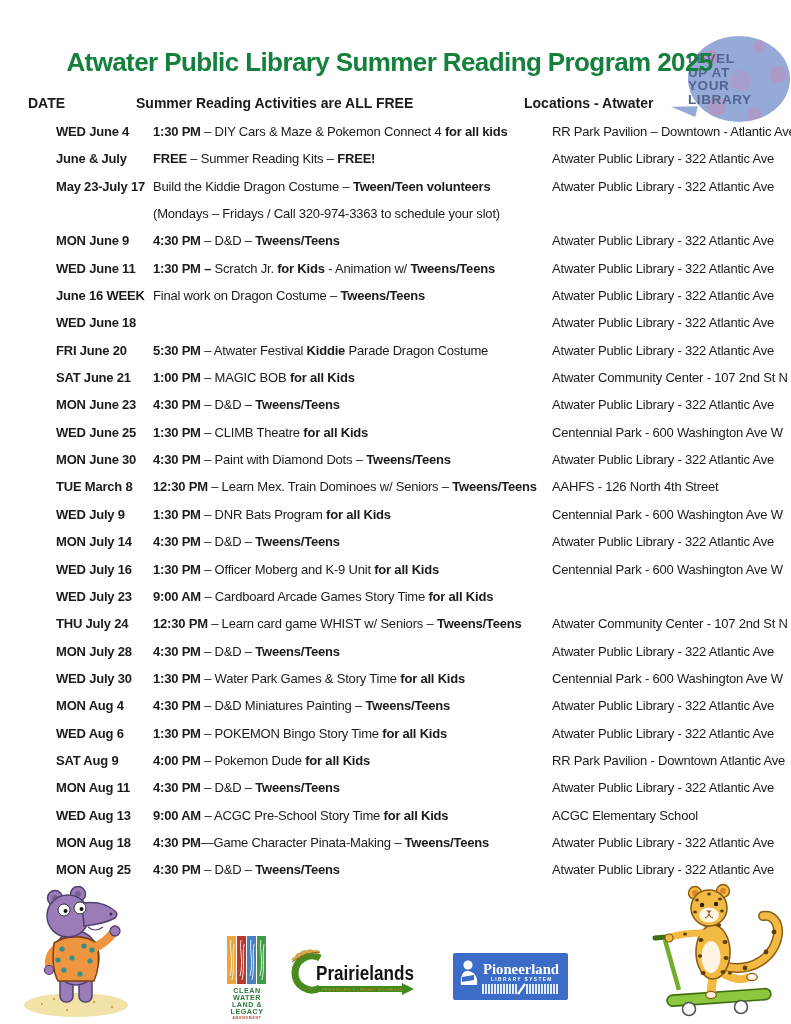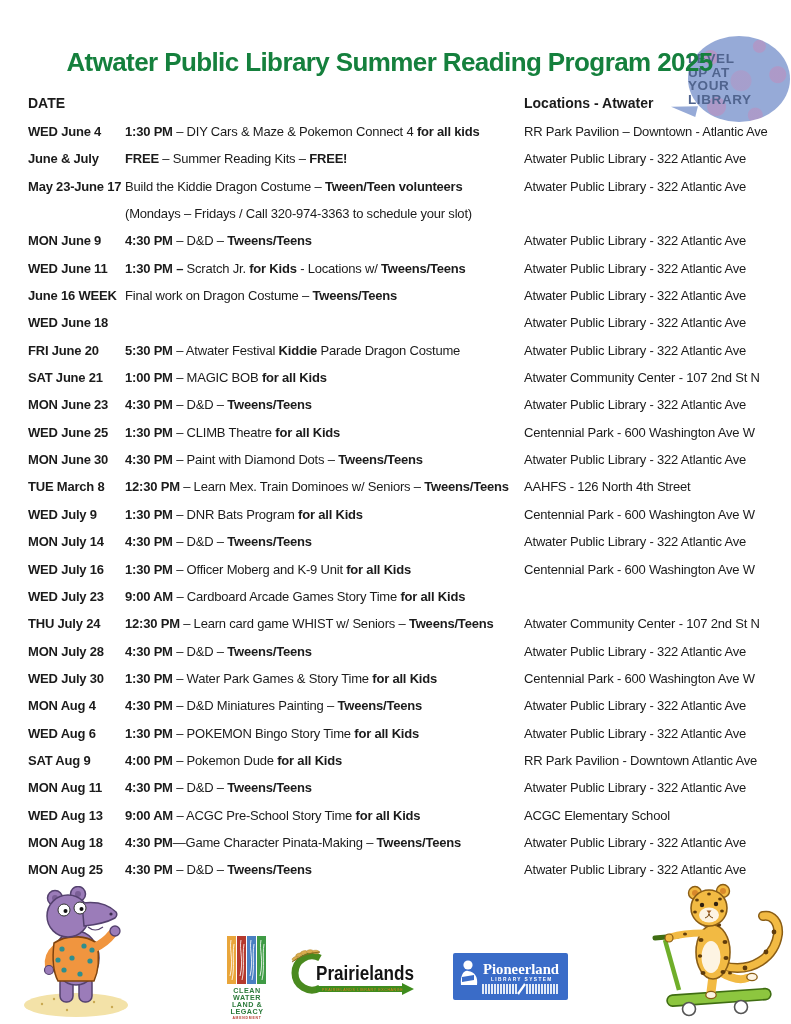--- a/index.html
+++ b/index.html
@@ -33,21 +33,21 @@
   .bubble-text {
     position:absolute; inset:0; display:flex; flex-direction:column; align-items:flex-start; justify-content:center;
     font-weight:bold; font-size:13.5px; line-height:13.5px; letter-spacing:0.6px; color:#50648e;
   }
   
   .thead { position:absolute; top:95px; left:0; right:0; height:20px; font-weight:bold; font-size:14px; }
   .h-date { position:absolute; left:28px; }
   .h-act  { position:absolute; left:136px; }
   .h-loc  { position:absolute; left:524px; }
   .tbody  { position:absolute; top:124px; left:0; right:0; font-size:13px; letter-spacing:-0.2px; }
-  .row    { position:relative; height:27.35px; }
+  .row    { position:relative; height:27.35px;margin-left:28px; }
   .c-date { position:absolute; left:28px; font-weight:bold; white-space:nowrap; }
   .c-act  { position:absolute; left:125px; white-space:nowrap; }
   .c-loc  { position:absolute; left:524px; white-space:nowrap; }
   
   .art { position:absolute; }
   .svg-serif { font-family:"Liberation Serif","DejaVu Serif",serif; }
 </style>
 </head>
 <body>
 
@@ -59,52 +59,53 @@
     <div class="bubble-text">
       <span>LEVEL</span>
       <span>UP AT</span>
       <span>YOUR</span>
       <span>LIBRARY</span>
     </div>
   </div>
 
   <div class="thead">
     <span class="h-date">DATE</span>
+    <span class="h-act">Summer Reading Activities are ALL FREE</span>
     <span class="h-loc">Locations - Atwater</span>
   </div>
 
   <div class="tbody" id="schedule-body">
       <div class="row">
         <span class="c-date">WED June 4</span>
         <span class="c-act"><b>1:30 PM</b><span> – DIY Cars &amp; Maze &amp; Pokemon Connect 4 </span><b>for all kids</b></span>
         <span class="c-loc">RR Park Pavilion – Downtown - Atlantic Ave</span>
       </div>
       <div class="row">
         <span class="c-date">June &amp; July</span>
         <span class="c-act"><b>FREE</b><span> – Summer Reading Kits – </span><b>FREE!</b></span>
         <span class="c-loc">Atwater Public Library - 322 Atlantic Ave</span>
       </div>
       <div class="row">
-        <span class="c-date">May 23-June 17</span>
+        <span class="c-date">May 23-July 17</span>
         <span class="c-act"><span>Build the Kiddie Dragon Costume – </span><b>Tween/Teen volunteers</b></span>
         <span class="c-loc">Atwater Public Library - 322 Atlantic Ave</span>
       </div>
       <div class="row">
         <span class="c-date"></span>
         <span class="c-act"><span>(Mondays – Fridays / Call 320-974-3363 to schedule your slot)</span></span>
         <span class="c-loc"></span>
       </div>
       <div class="row">
         <span class="c-date">MON June 9</span>
         <span class="c-act"><b>4:30 PM</b><span> – D&amp;D – </span><b>Tweens/Teens</b></span>
         <span class="c-loc">Atwater Public Library - 322 Atlantic Ave</span>
       </div>
       <div class="row">
         <span class="c-date">WED June 11</span>
-        <span class="c-act"><b>1:30 PM – </b><span>Scratch Jr. </span><b>for Kids</b><span> - Locations w/ </span><b>Tweens/Teens</b></span>
+        <span class="c-act"><b>1:30 PM – </b><span>Scratch Jr. </span><b>for Kids</b><span> - Animation w/ </span><b>Tweens/Teens</b></span>
         <span class="c-loc">Atwater Public Library - 322 Atlantic Ave</span>
       </div>
       <div class="row">
         <span class="c-date">June 16 WEEK</span>
         <span class="c-act"><span>Final work on Dragon Costume – </span><b>Tweens/Teens</b></span>
         <span class="c-loc">Atwater Public Library - 322 Atlantic Ave</span>
       </div>
       <div class="row">
         <span class="c-date">WED June 18</span>
         <span class="c-loc">Atwater Public Library - 322 Atlantic Ave</span>

